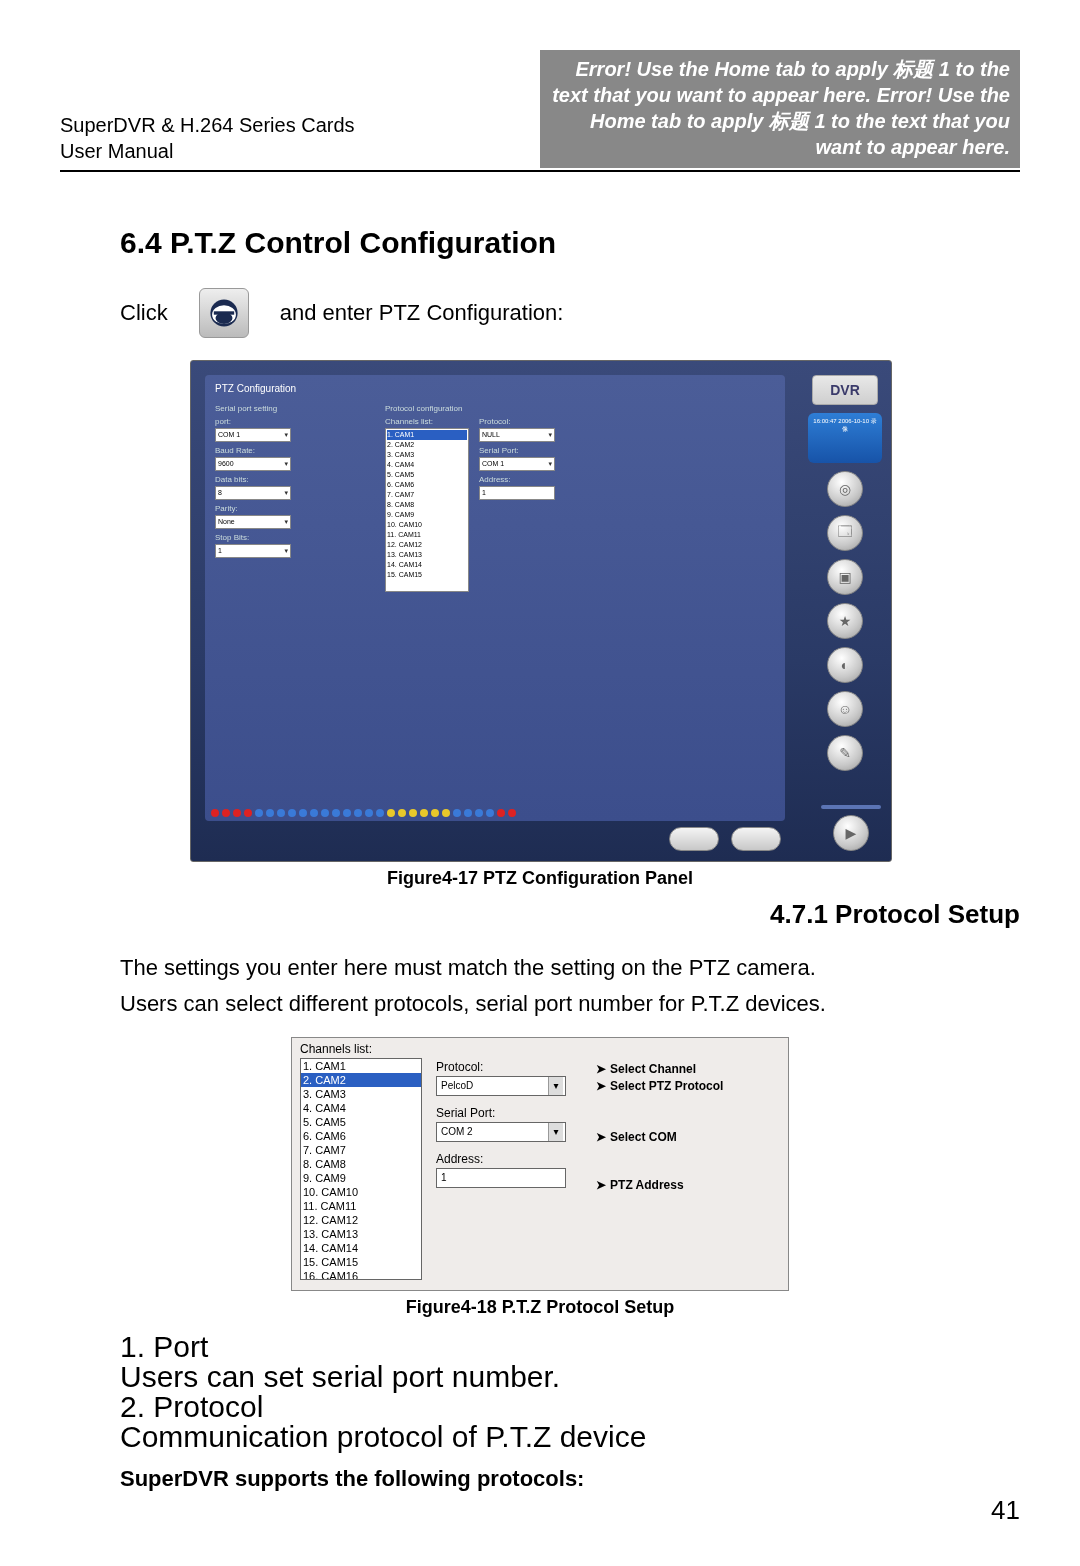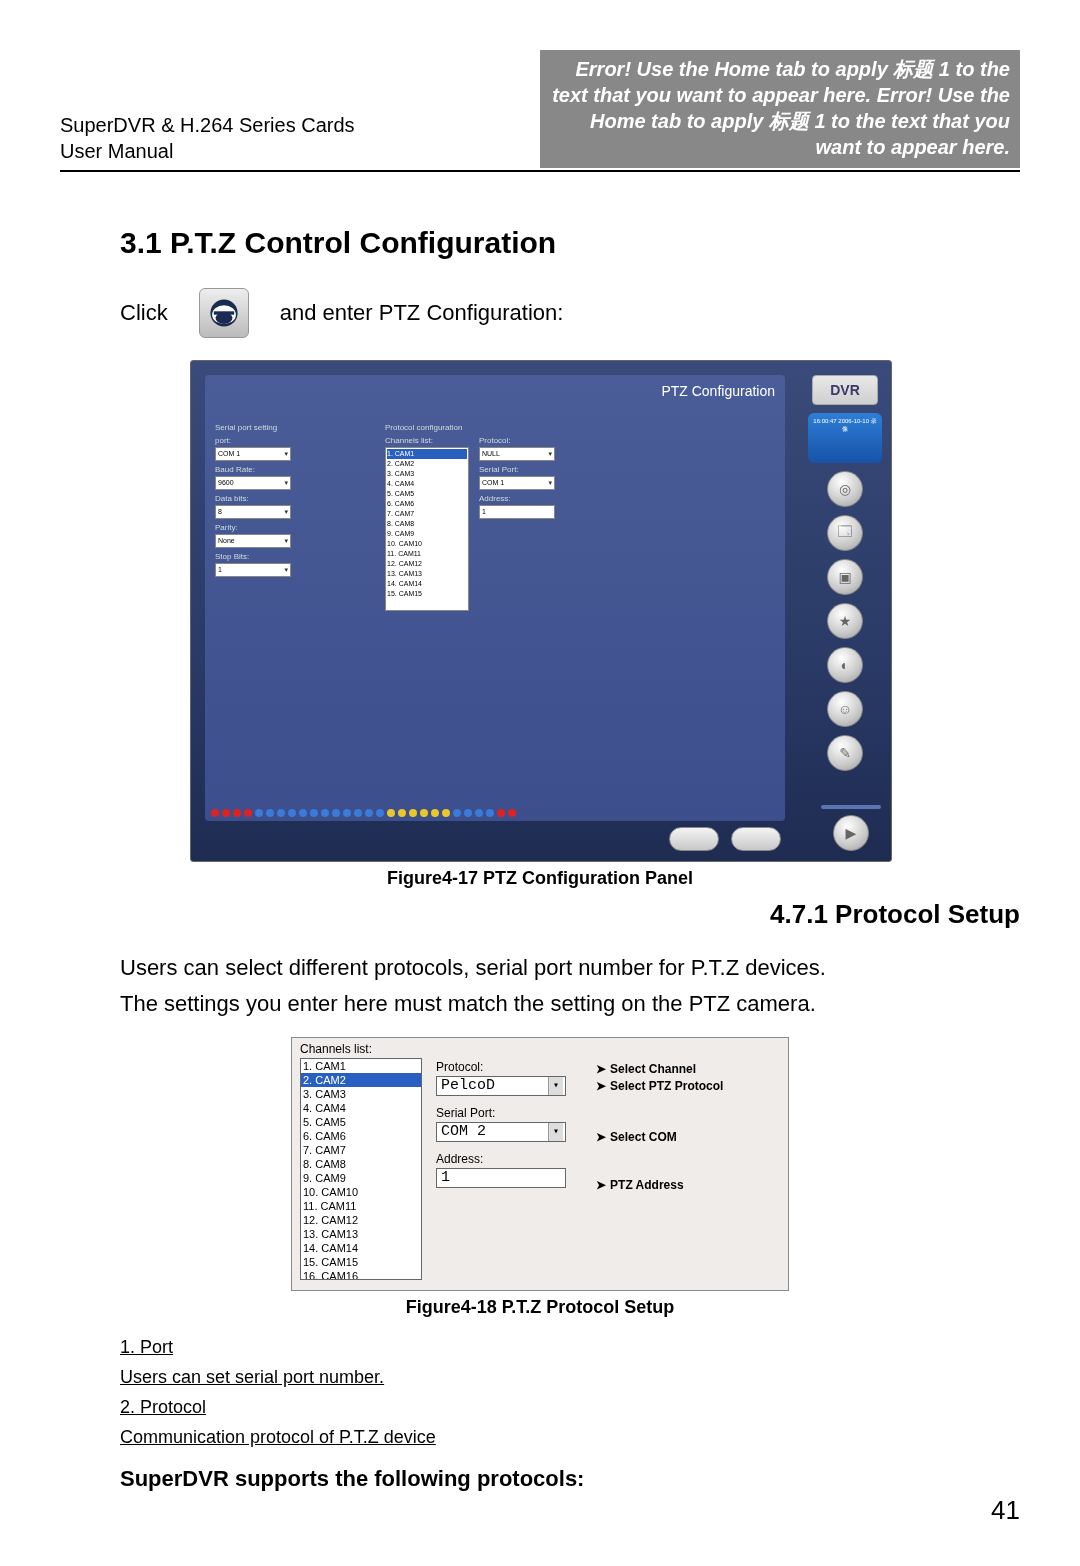--- a/index.html
+++ b/index.html
@@ -15,21 +15,21 @@
   h2.section { font-size:30px; font-weight:bold; margin:24px 0 28px 60px; }
 
   .click-line { font-size:22px; margin-left:60px; display:flex; align-items:center; gap:31px; }
   .ptz-icon { width:48px; height:48px; background:linear-gradient(#eee,#bbb); border-radius:6px; display:flex; align-items:center; justify-content:center; border:1px solid #999; }
   .ptz-icon svg { width:34px; height:34px; }
 
   
   .fig1-wrap { margin:22px auto 0 auto; width:700px; }
   .fig1 { width:700px; height:500px; background:linear-gradient(180deg,#3a4a7a 0%,#2a3a66 60%,#1e2c52 100%); border:1px solid #666; position:relative; border-radius:3px; overflow:hidden; }
   .fig1 .panel { position:absolute; left:14px; top:14px; width:560px; height:430px; background:linear-gradient(180deg,#4b5d98 0%,#3c4e8c 100%); border-radius:4px; padding:8px 10px; color:#dde; font-size:8px; }
-  .fig1 .panel .title { text-align:right; font-size:14px; color:#fff; margin-bottom:20px; }
+  .fig1 .panel .title { text-align:left; font-size:10px; color:#fff; margin-bottom:6px; }
   .fig1 .panel .cols { display:flex; gap:10px; }
   .fig1 .panel .col { flex:0 0 auto; }
   .fig1 .panel .lbl { display:block; margin:4px 0 2px 0; color:#cdd; }
   .fig1 .panel .fld { background:#fff; color:#000; height:12px; width:70px; display:inline-block; border:1px solid #888; font-size:7px; padding:0 2px; line-height:12px; }
   .fig1 .panel .dd::after { content:"▾"; float:right; color:#333; font-size:7px; }
   .fig1 .panel .chlist { background:#fff; color:#000; width:80px; height:160px; overflow:hidden; font-size:7px; border:1px solid #888; padding:1px; line-height:10px; }
   .fig1 .panel .chlist div.sel { background:#2a5fc2; color:#fff; }
   .fig1 .sidebar { position:absolute; right:6px; top:14px; width:80px; display:flex; flex-direction:column; align-items:center; gap:8px; }
   .fig1 .dvr { width:64px; height:28px; background:linear-gradient(#e8e8e8,#cfcfcf); border-radius:4px; color:#3a3a6a; font-weight:bold; font-size:14px; display:flex; align-items:center; justify-content:center; border:1px solid #aaa; }
   .fig1 .dvr::before { content:""; }
@@ -53,46 +53,46 @@
 
   
   .fig2 { width:480px; margin:18px auto 0 auto; background:#efecea; border:1px solid #888; padding:4px 8px 10px 8px; position:relative; font-size:12px; color:#000; }
   .fig2 .toplbl { font-size:12px; margin-bottom:2px; }
   .fig2 .row2 { display:flex; gap:14px; }
   .fig2 .chlist2 { background:#fff; border:1px solid #666; width:120px; height:220px; overflow:hidden; line-height:14px; font-size:11px; }
   .fig2 .chlist2 div { padding:0 2px; }
   .fig2 .chlist2 div.sel { background:#2a5fc2; color:#fff; }
   .fig2 .right2 { flex:1; position:relative; }
   .fig2 .flabel { display:block; margin:2px 0 2px 0; font-size:12px; }
-  .fig2 .ffield { display:inline-block; width:120px; height:18px; background:#fff; border:1px solid #666; font-size:15px; line-height:18px; padding:0 4px; position:relative;font-family:Liberation Mono, monospace; }
+  .fig2 .ffield { display:inline-block; width:120px; height:18px; background:#fff; border:1px solid #666; font-size:10px; line-height:18px; padding:0 4px; position:relative; }
   .fig2 .ffield::after { content:"▾"; position:absolute; right:2px; top:0; background:#ddd; width:14px; text-align:center; height:18px; line-height:18px; border-left:1px solid #999; font-size:10px; }
   .fig2 .ffield.noarrow::after { display:none; }
   .fig2 .annot { position:absolute; font-size:12px; font-weight:bold; white-space:nowrap; }
   .fig2 .arrow { display:inline-block; margin-right:4px; }
 
-  .numitems { margin:14px 60px 0 60px; font-size:18px; line-height:30px;text-decoration:underline; }
+  .numitems { margin:14px 60px 0 60px; font-size:30px; line-height:30px; }
 
   .redline { color:#000000; font-weight:bold; margin:14px 60px 0 60px; font-size:22px; }
 
   .pagenum { position:absolute; right:60px; bottom:40px; font-size:26px; }
 </style>
 </head>
 <body>
 
 <div class="hdr-wrap">
   <div class="hdr-left">
     <div>SuperDVR &amp; H.264 Series Cards</div>
     <div>User Manual</div>
   </div>
   <div class="hdr-error">Error! Use the Home tab to apply 标题 1 to the text that you want to appear here. Error! Use the Home tab to apply 标题 1 to the text that you want to appear here.</div>
 </div>
 
 <div class="page">
 
-  <h2 class="section">3.1 P.T.Z Control Configuration</h2>
+  <h2 class="section">6.4 P.T.Z Control Configuration</h2>
 
   <div class="click-line">
     <span>Click</span>
     <span class="ptz-icon">
       <svg viewBox="0 0 40 40">
         <circle cx="20" cy="20" r="16" fill="#1a2a50"></circle>
         <ellipse cx="20" cy="22" rx="14" ry="11" fill="#fff"></ellipse>
         <ellipse cx="20" cy="26" rx="10" ry="7" fill="#1a2a50"></ellipse>
         <rect x="8" y="18" width="24" height="4" fill="#1a2a50"></rect>
       </svg>
@@ -201,22 +201,22 @@
 
       <div class="play-wrap">
         <div class="bar"></div>
         <div class="rbtn">▶</div>
       </div>
     </div>
     <div class="caption">Figure4-17 PTZ Configuration Panel</div>
   </div>
 
   <h3 class="sub">4.7.1  Protocol Setup</h3>
+  <div class="para">The settings you enter here must match the setting on the PTZ camera.</div>
   <div class="para">Users can select different protocols, serial port number for P.T.Z devices.</div>
-  <div class="para">The settings you enter here must match the setting on the PTZ camera.</div>
 
   <div class="fig2">
     <div class="toplbl">Channels list:</div>
     <div class="row2">
       <div class="chlist2">
         <div>1. CAM1</div>
         <div class="sel">2. CAM2</div>
         <div>3. CAM3</div>
         <div>4. CAM4</div>
         <div>5. CAM5</div>

